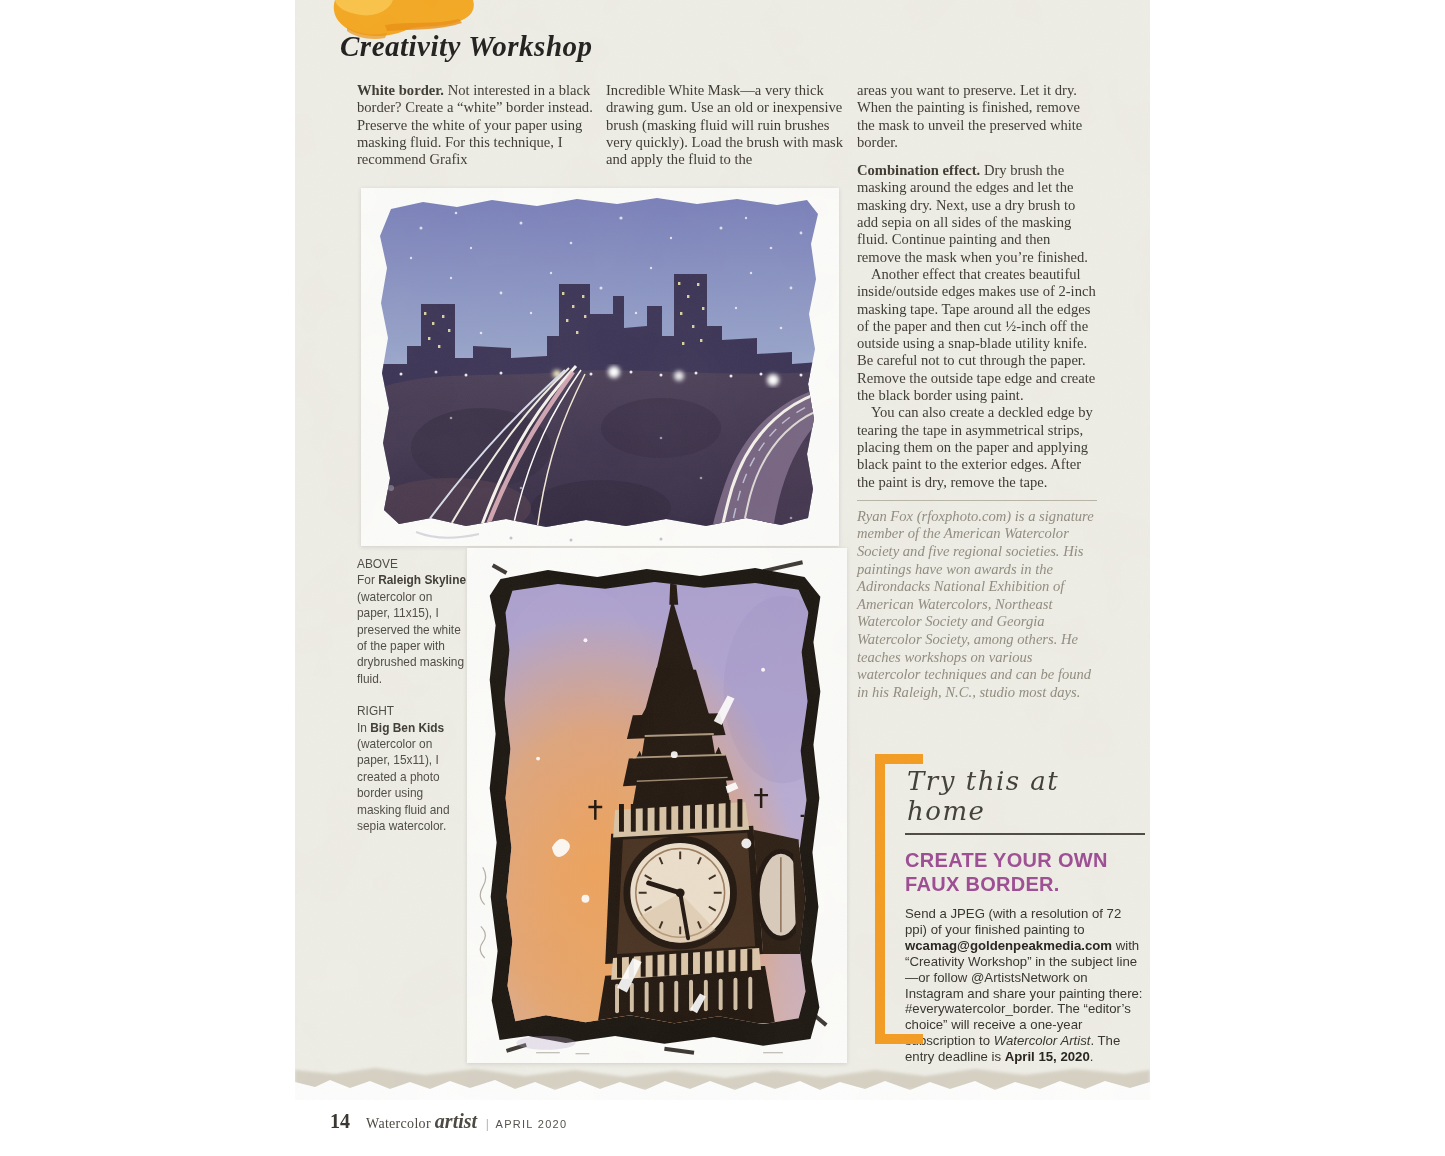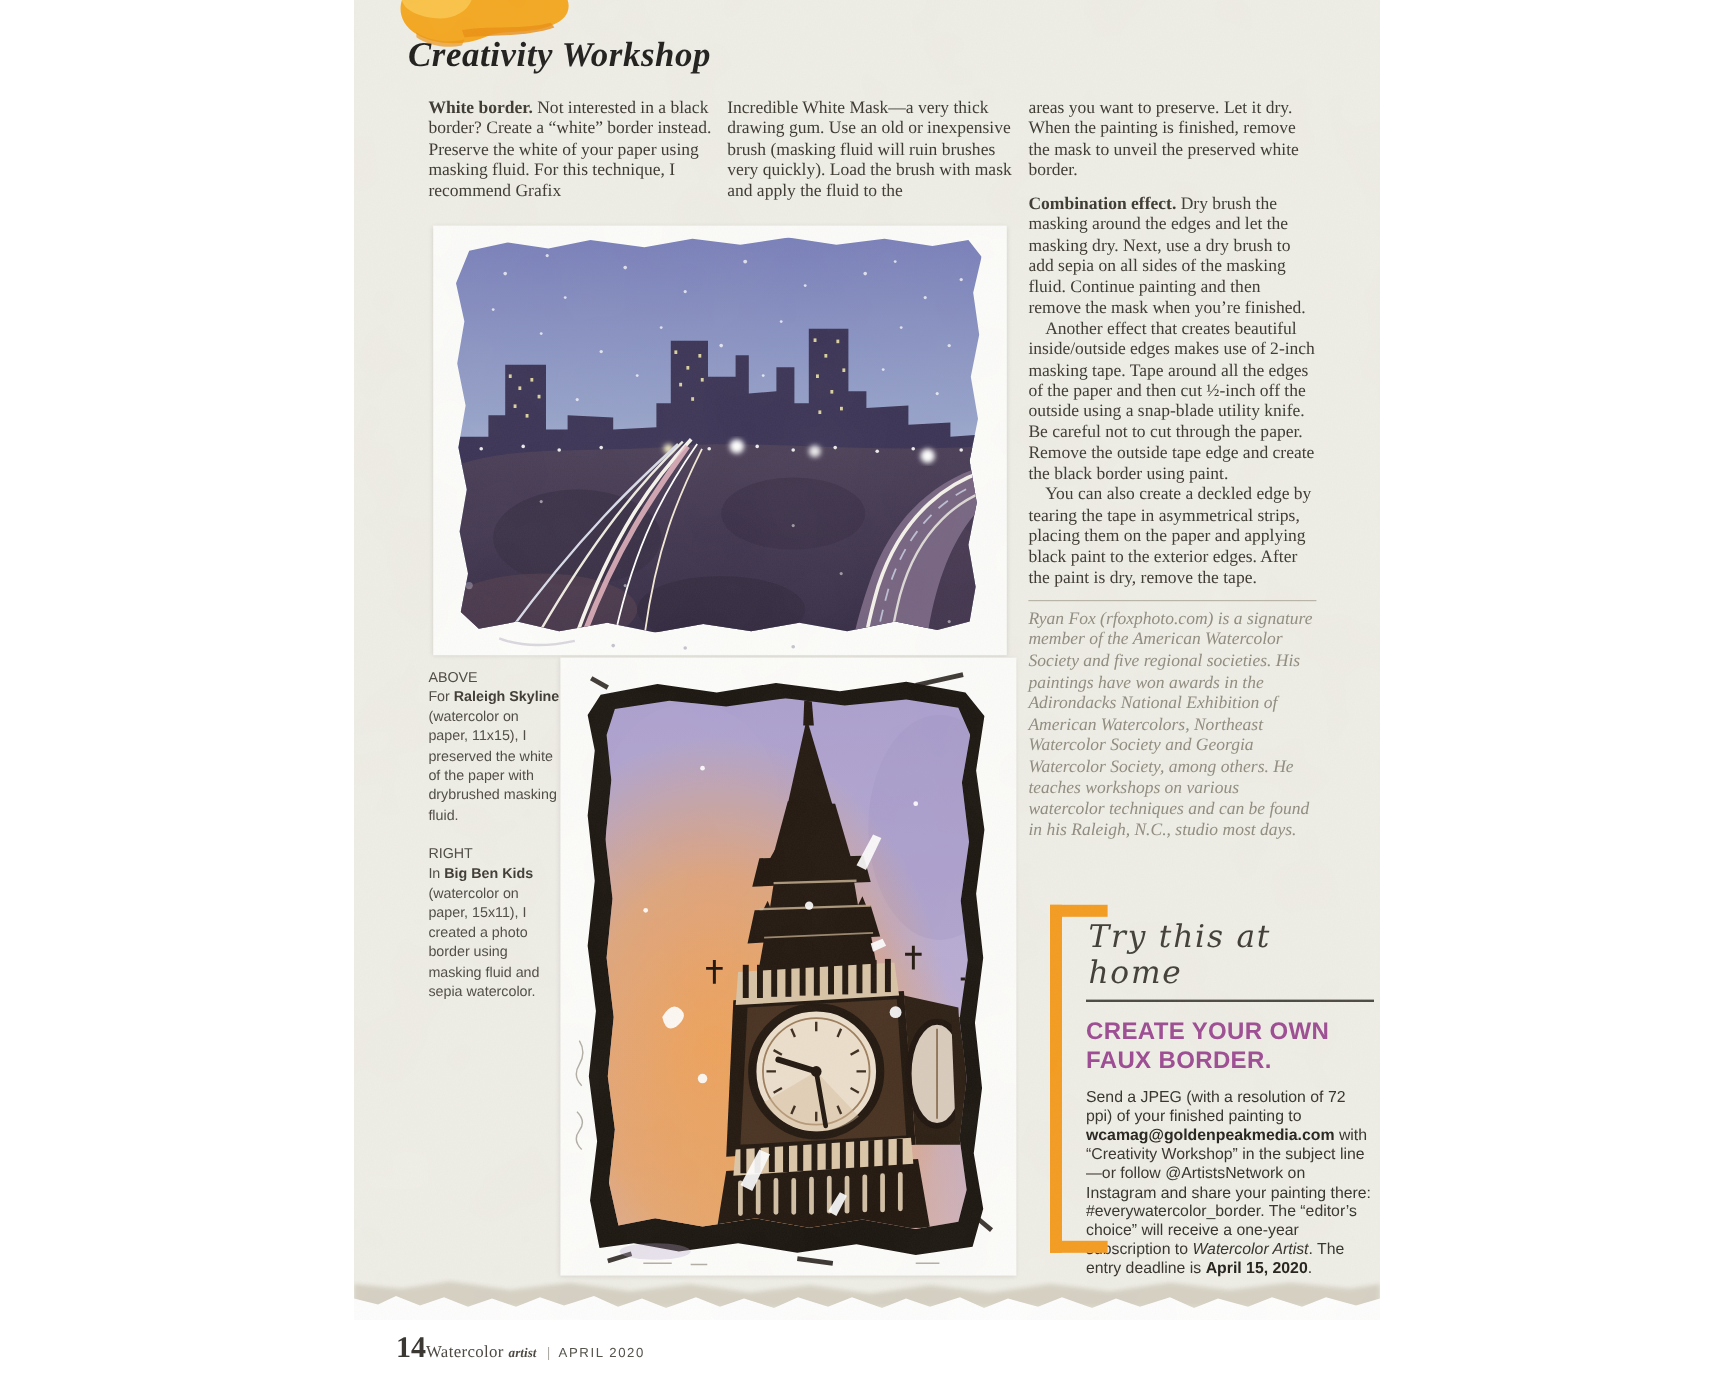--- a/index.html
+++ b/index.html
@@ -41,23 +41,23 @@
                 font-size:26px;letter-spacing:1.5px;color:#3e3b35;
                 border-bottom:2px solid #4a4740;padding:0 10px 7px 2px;}
   .sidebar-heading{margin-top:13px;width:220px;font-family:"Liberation Sans",sans-serif;
                    font-weight:700;font-size:20px;line-height:24px;color:#9c4a92;
                    letter-spacing:.3px;}
   .sidebar-body{margin-top:10px;width:238px;font-family:"Liberation Sans",sans-serif;
                 font-size:13.2px;line-height:15.9px;color:#33302a;}
   .sidebar-body b{color:#23201b;}
   .deckle{position:absolute;left:0;bottom:-2px;width:855px;height:44px;}
   .footer{position:absolute;left:330px;top:1110px;color:#4e4a43;white-space:nowrap;}
-  .footer .num{font-size:25px;font-weight:700;color:#3b3833;margin-right:0;}
+  .footer .num{font-size:20px;font-weight:700;color:#3b3833;margin-right:16px;}
   .footer .mag{font-size:14px;letter-spacing:.3px;}
-  .footer .mag-it{font-style:italic;font-weight:700;font-size:11px;}
+  .footer .mag-it{font-style:italic;font-weight:700;font-size:20px;}
   .footer .sep{color:#8b877f;font-size:12px;margin:0 7px 0 9px;}
   .footer .issue{font-family:"Liberation Sans",sans-serif;font-size:11px;
                  letter-spacing:1.3px;color:#56534c;margin-top:16px;}
 </style>
 </head>
 <body>
 
 <div class="paper">
 
   <svg class="splash" viewBox="0 0 152 46">

